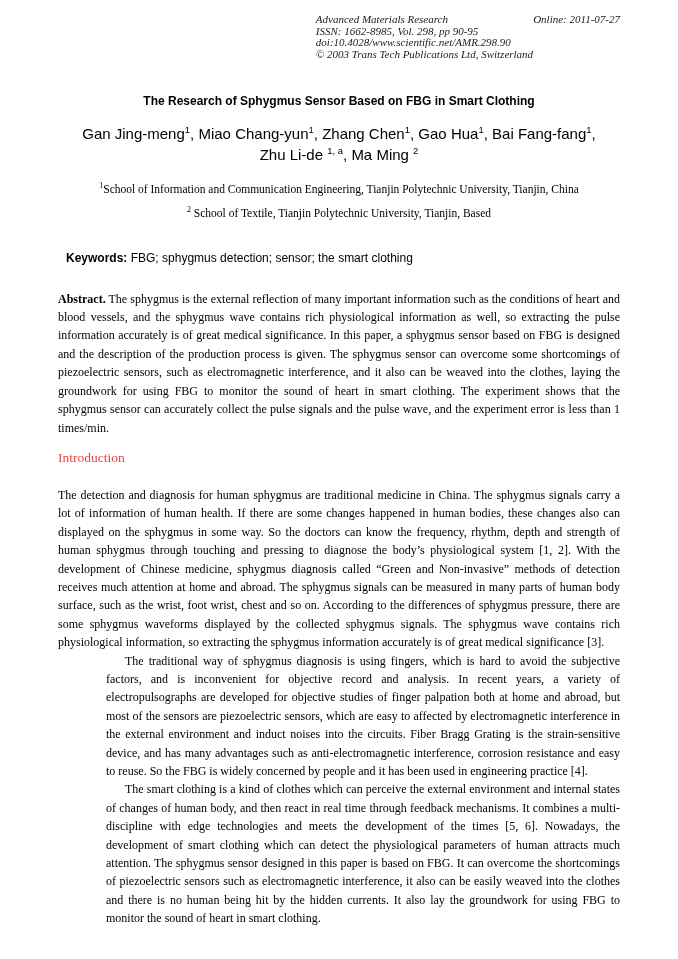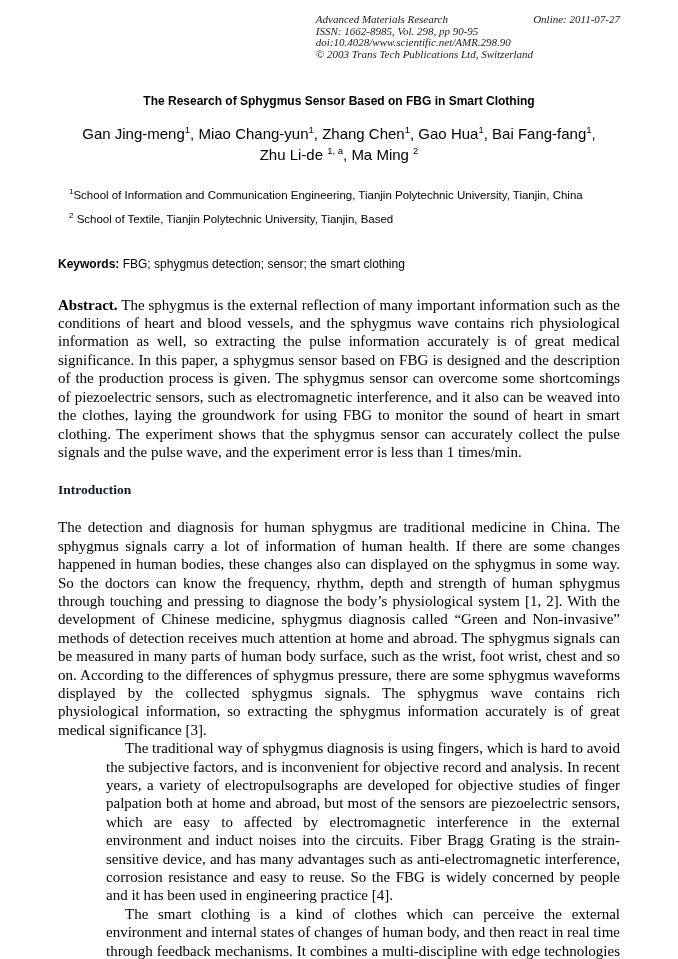--- a/index.html
+++ b/index.html
@@ -50,24 +50,24 @@
     text-align: center;
     font-family: Liberation Sans, sans-serif;
     font-size: 15px;
     line-height: 21px;
     color: #000;
   }
   .authors sup { font-size: 9.5px; line-height: 0; }
 
   
   .affil {
-    margin: 18px auto 0 auto;
+    margin: 12px auto 0 auto;
     max-width: 540px;
-    text-align: left;
-    font-family: Liberation Sans, sans-serif;
+    text-align: center;
+    font-family: Liberation Serif, serif;
     font-size: 11.5px;
     line-height: 17px;
     color: #000;
   }
   .affil.second { margin-top: 3px; }
   .affil sup, .email sup { font-size: 8px; }
   .email {
     margin-top: 9px;
     text-align: center;
     font-family: "Liberation Sans", sans-serif;
@@ -77,40 +77,40 @@
   }
 
   
   .keywords {
     margin-top: 29px;
     font-family: "Liberation Sans", sans-serif;
     font-size: 12px;
     line-height: 15px;
     color: #000;
   }
-  .keywords b { font-weight: bold; }
+  .keywords b { font-weight: bold; margin-left: 8px; }
 
   
   .abstract, .body-par {
     font-family: "Liberation Serif", serif;
-    font-size: 15px;
+    font-size: 12px;
     line-height: 18.4px;
     text-align: justify;
     color: #000;
   }
   .abstract { margin-top: 24px; }
   .abstract b { font-weight: bold; }
 
   h2.section-heading {
-    margin-top: 20px;
+    margin-top: 12px;
     font-family: "Liberation Serif", serif;
-    font-weight: bold;
+    font-weight: normal;
     font-size: 13.5px;
     line-height: 17px;
-    color: #0f172a;
+    color: #ef4444;
   }
   .body-par.first { margin-top: 20px; }
   .body-par.indented { text-indent: 19px; margin-left: 48px; }
 </style>
 </head>
 <body>
 
 <div class="page">
 
   <div class="journal-header">

